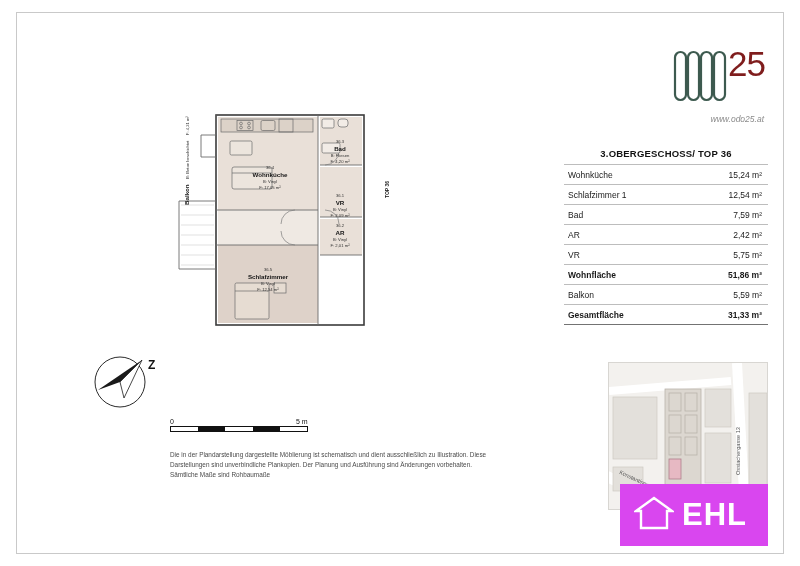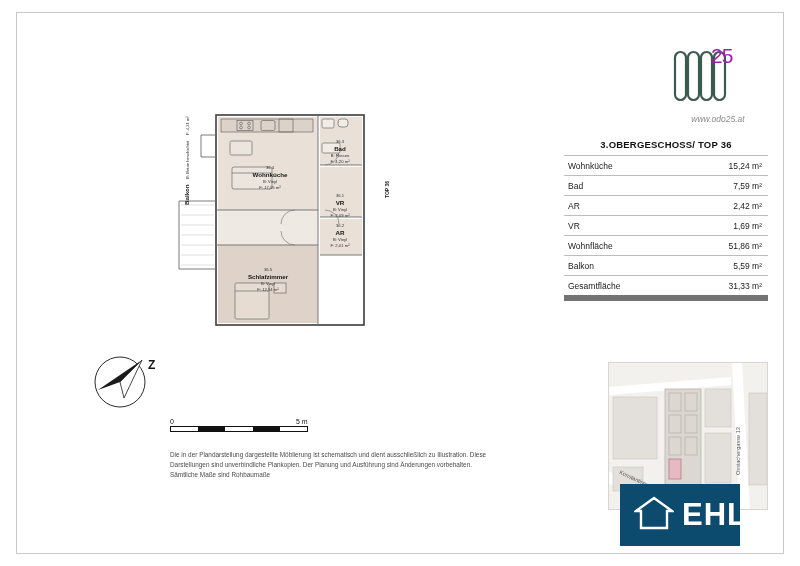--- a/index.html
+++ b/index.html
@@ -22,45 +22,45 @@
     left:16px; top:12px; right:16px; bottom:12px;
     border:1px solid #c9c9c9;
   }
 
   
   .logo-wrap {
     position:absolute; left:672px; top:30px; width:92px; height:90px;
   }
   .logo-mark { position:absolute; left:0; top:20px; width:56px; height:52px; }
   .logo-25 {
-    position:absolute; left:39px; top:14px;
-    font-size:21px; color:#a21caf; letter-spacing:-1px;
+    position:absolute; left:56px; top:14px;
+    font-size:35px; color:#7f1d1d; letter-spacing:-1px;
   }
   .logo-url {
     position:absolute; left:0px; top:84px; width:92px;
-    text-align:center; font-size:8.5px; color:#8a8a8a; font-style:italic;
+    text-align:right; font-size:8.5px; color:#8a8a8a; font-style:italic;
   }
 
   
   .info-table {
-    position:absolute; left:564px; top:139px; width:204px;
+    position:absolute; left:564px; top:148px; width:204px;
   }
   .info-title {
     font-size:9.5px; font-weight:bold; color:#111; text-align:center;
     padding-bottom:5px; letter-spacing:0.2px;
   }
   table.areas { width:100%; border-collapse:collapse; }
   table.areas td {
     font-size:8.5px; color:#1a1a1a;
     border-top:1px solid #bdbdbd;
     padding:4.5px 2px 4.5px 4px;
   }
   table.areas td.val { text-align:right; padding-right:6px; white-space:nowrap;}
-  table.areas tr.bold td { font-weight:normal; }
-  table.areas tr:last-child td { border-bottom:6px solid #737373; }
+  table.areas tr.bold td { font-weight:bold; }
+  table.areas tr:last-child td { border-bottom:1px solid #737373; }
 
   
   .plan {
     position:absolute; left:175px; top:105px; width:230px; height:230px;
   }
   .plan svg { display:block; }
 
   .plan-label {
     position:absolute;
     font-size:5px;
@@ -116,22 +116,22 @@
     background:#f2f1ef; border:1px solid #d8d6d2; overflow:hidden;
   }
   .sitemap svg { display:block; }
   .street {
     position:absolute; font-size:5.6px; color:#555; white-space:nowrap;
   }
   .street.rot-v { transform-origin:left top; transform:rotate(-90deg); }
 
   
   .ehl {
-    position:absolute; left:620px; top:484px; width:120px; height:62px;
-    background:#0c4a6e; color:#fff;
+    position:absolute; left:620px; top:484px; width:148px; height:62px;
+    background:#d946ef; color:#fff;
     display:flex; align-items:center; justify-content:flex-start;
   }
   .ehl .house { margin-left:14px; margin-right:8px; }
   .ehl .ehl-text {
     font-size:31px; font-weight:bold; letter-spacing:1px;
     font-family:"Liberation Sans", sans-serif;
   }
 </style>
 </head>
 <body>
@@ -157,30 +157,34 @@
 
   <div class="info-table">
     <div class="info-title">3.OBERGESCHOSS/ TOP 36</div>
     <table class="areas">
       <tbody>
         <tr>
           <td>Wohnküche</td>
           <td class="val">15,24 m²</td>
         </tr>
         <tr>
+          <td>Schlafzimmer 1</td>
+          <td class="val">12,54 m²</td>
+        </tr>
+        <tr>
           <td>Bad</td>
           <td class="val">7,59 m²</td>
         </tr>
         <tr>
           <td>AR</td>
           <td class="val">2,42 m²</td>
         </tr>
         <tr>
           <td>VR</td>
-          <td class="val">1,69 m²</td>
+          <td class="val">5,75 m²</td>
         </tr>
         <tr class="bold">
           <td>Wohnfläche</td>
           <td class="val">51,86 m²</td>
         </tr>
         <tr>
           <td>Balkon</td>
           <td class="val">5,59 m²</td>
         </tr>
         <tr class="bold">

